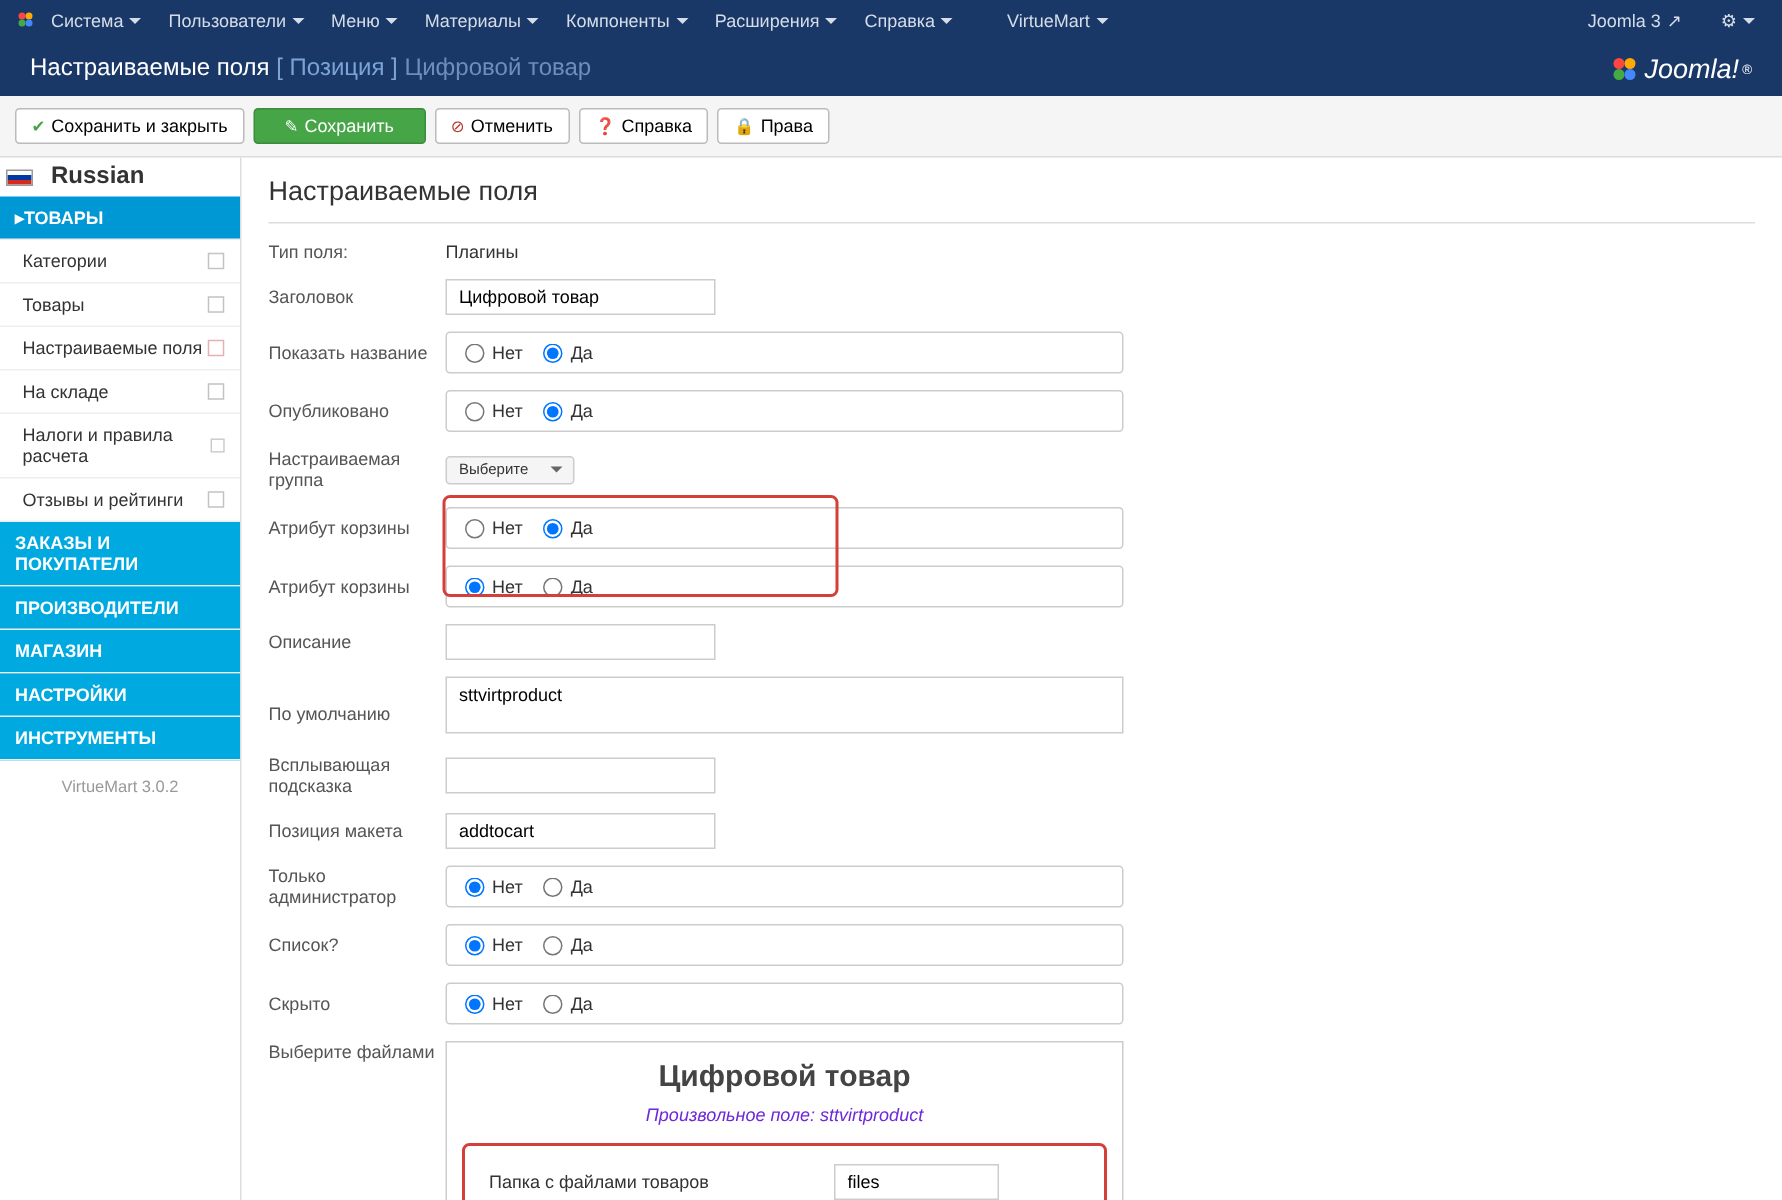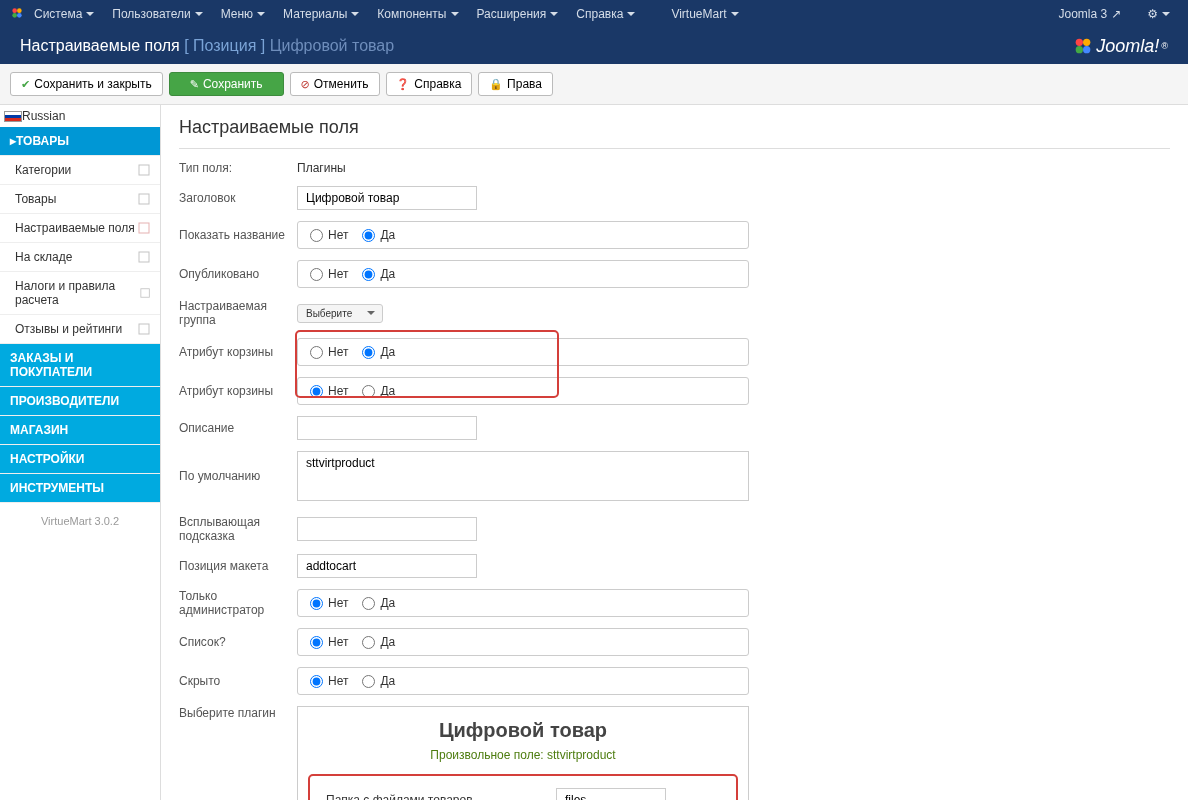--- a/index.html
+++ b/index.html
@@ -17,42 +17,42 @@
 .header-logo { margin-left: auto; display: flex; align-items: center; gap: 2px; font-size: 18px; font-style: italic; }
 .header-logo svg { width: 22px; height: 22px; }
 .toolbar { background: #f5f5f5; border-bottom: 1px solid #ddd; padding: 8px 10px; display: flex; gap: 6px; }
 .btn { padding: 4px 10px; border: 1px solid #bbb; border-radius: 3px; background: #fff; font-size: 12px; cursor: pointer; display: inline-flex; align-items: center; gap: 4px; }
 .btn-success { background: #46a546; border-color: #3d8b3d; color: #fff; padding: 4px 20px; }
 .icon-sm { font-size: 11px; }
 .check { color: #46a546; }
 .cancel { color: #bd362f; }
 .main { display: flex; }
 .sidebar { width: 161px; min-height: 700px; border-right: 1px solid #ddd; }
-.lang-row { display: flex; align-items: center; gap: 0; padding: 4px 4px; font-size: 12px; }
+.lang-row { display: flex; align-items: center; gap: 12px; padding: 4px 4px; font-size: 16px; font-weight: bold; }
 .flag { width: 18px; height: 11px; display: inline-block; background: linear-gradient(to bottom, #fff 0%, #fff 33%, #0039a6 33%, #0039a6 66%, #d52b1e 66%, #d52b1e 100%); border: 1px solid #999; }
 .side-item { display: flex; align-items: center; padding: 7px 10px; font-size: 12px; border-bottom: 1px solid #eee; cursor: pointer; }
 .side-item.active { background: #0097d5; color: #fff; font-weight: bold; }
 .side-item.cat { background: #00aae0; color: #fff; font-weight: bold; }
 .side-sub { display: flex; justify-content: space-between; align-items: center; padding: 7px 10px 7px 15px; font-size: 12px; border-bottom: 1px solid #eee; cursor: pointer; }
 .side-sub-icon { width: 12px; height: 12px; opacity: 0.5; }
 .side-ver { text-align: center; color: #999; font-size: 11px; padding: 12px 0; }
 .content { flex: 1; padding: 12px 18px; }
 .page-h { font-size: 18px; font-weight: normal; border-bottom: 1px solid #ddd; padding-bottom: 10px; margin-bottom: 12px; }
 .form-row { display: flex; align-items: center; margin-bottom: 11px; }
 .form-lbl { width: 118px; font-size: 12px; color: #555; }
 .form-ctl { flex: 1; }
 .finput { border: 1px solid #ccc; padding: 4px 8px; font-size: 12px; width: 180px; height: 24px; }
-.ftext { border: 1px solid #ccc; padding: 4px 8px; font-size: 12px; width: 452px; height: 50px; resize: none; font-family: Arial; }
+.ftext { border: 1px solid #ccc; padding: 4px 8px; font-size: 12px; width: 452px; height: 38px; resize: none; font-family: Arial; }
 .radio-box { border: 1px solid #ccc; border-radius: 3px; padding: 6px 12px; width: 452px; display: flex; align-items: center; gap: 14px; font-size: 12px; }
 .radio-box label { display: flex; align-items: center; gap: 5px; cursor: pointer; }
 .sel { border: 1px solid #ccc; border-radius: 3px; padding: 3px 30px 3px 8px; font-size: 10px; background: #f5f5f5; position: relative; display: inline-flex; align-items: center; gap: 6px; cursor: pointer; }
 .sel::after { content: ""; border-left: 4px solid transparent; border-right: 4px solid transparent; border-top: 4px solid #666; position: absolute; right: 7px; top: 50%; transform: translateY(-50%); }
 .plugin-box { border: 1px solid #ccc; width: 452px; padding: 12px 0 15px; text-align: center; }
 .plugin-title { font-size: 20px; font-weight: bold; color: #444; margin-bottom: 6px; }
-.plugin-sub { font-size: 12px; color: #4d7c0f; margin-bottom: 12px; }
+.plugin-sub { font-size: 12px; color: #6d28d9; margin-bottom: 12px; font-style: italic; }
 .plugin-inner { border: 2px solid #d43f3a; border-radius: 5px; margin: 0 10px; padding: 12px 16px; }
 .plugin-row { display: flex; align-items: center; margin-bottom: 14px; text-align: left; }
 .plugin-row:last-child { margin-bottom: 0; }
 .plugin-lbl { width: 230px; font-size: 12px; }
 .plugin-in { border: 1px solid #ccc; padding: 4px 8px; font-size: 12px; width: 110px; height: 24px; }
 .valplain { font-size: 12px; }
 .redwrap { position: relative; }
 .redoverlay { position: absolute; border: 2px solid #d43f3a; border-radius: 5px; pointer-events: none; }
 </style>
 </head>
@@ -361,21 +361,21 @@
             </label>
           <label>
               <input type="radio" name="hd" style="">
               <span>Да</span>
             </label>
         </div>
       </div>
     </div>
 
     <div class="form-row" style="align-items:flex-start">
-      <div class="form-lbl">Выберите плагин</div>
+      <div class="form-lbl">Выберите файлами</div>
       <div class="form-ctl">
         <div class="plugin-box">
           <div class="plugin-title">Цифровой товар</div>
           <div class="plugin-sub">Произвольное поле: sttvirtproduct</div>
           <div class="plugin-inner">
             <div class="plugin-row">
               <div class="plugin-lbl">Папка с файлами товаров</div>
               <input class="plugin-in" value="files" style="">
             </div>
 

